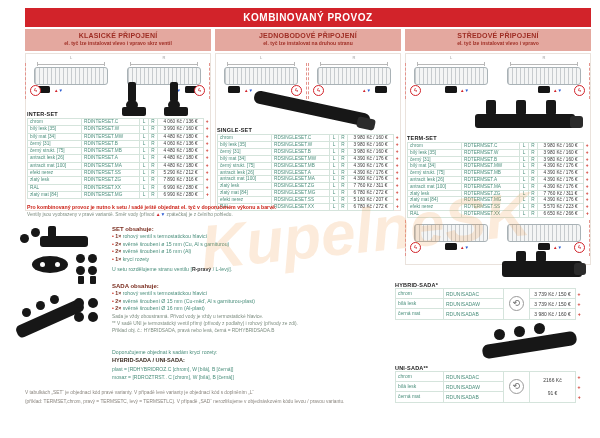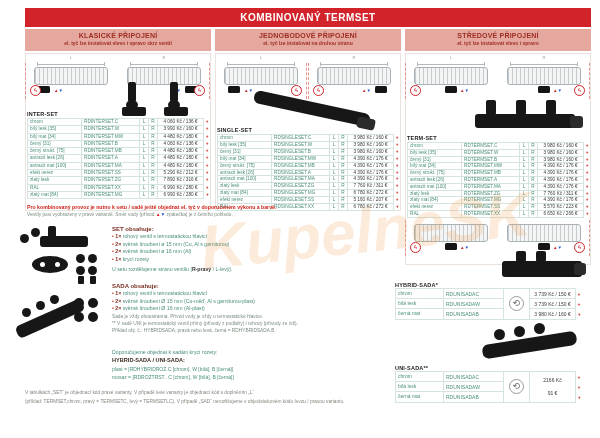--- a/index.html
+++ b/index.html
@@ -84,21 +84,21 @@
   
   .watermark{left:200px;top:195px;font-size:62px;font-style:italic;font-weight:bold;
              color:rgba(242,153,74,0.20);transform:rotate(-6deg);white-space:nowrap;
              pointer-events:none;z-index:40;}
 </style>
 </head>
 <body>
 
 <div class="abs watermark">KupelneSK</div>
 
-<div class="abs banner">KOMBINOVANÝ TERMSET</div>
+<div class="abs banner">KOMBINOVANÝ PROVOZ</div>
 
 <div class="abs col-header" style="left:25px;">
   <div class="t">KLASICKÉ PŘIPOJENÍ</div>
   <div class="s">el. tyč lze instalovat vlevo i vpravo skrz ventil</div>
 </div>
 <div class="abs col-header" style="left:215px;">
   <div class="t">JEDNOBODOVÉ PŘIPOJENÍ</div>
   <div class="s">el. tyč lze instalovat na druhou stranu</div>
 </div>
 <div class="abs col-header" style="left:405px;">

